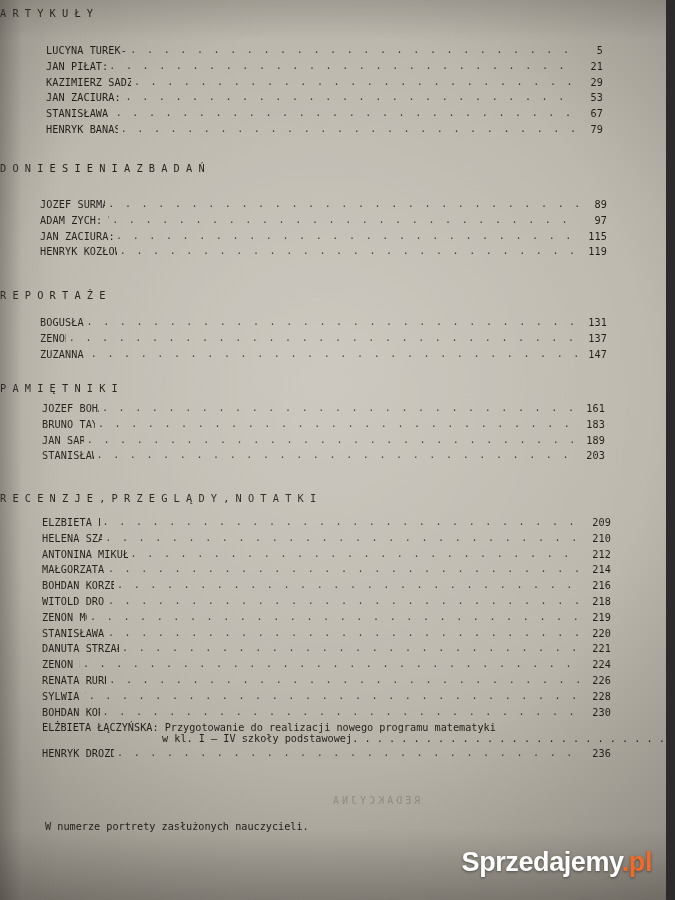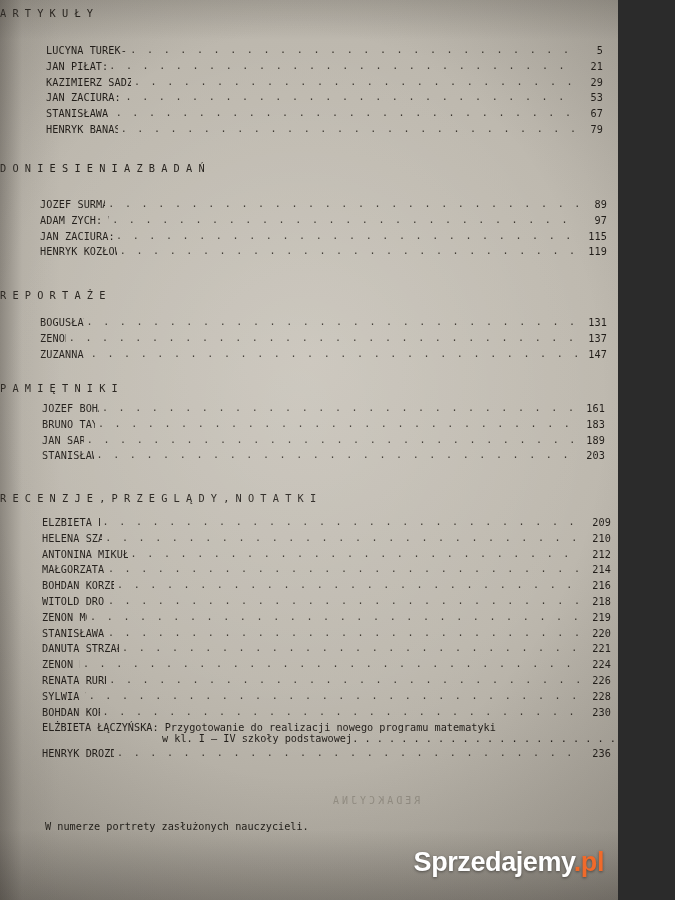--- a/index.html
+++ b/index.html
@@ -8,21 +8,21 @@
     background: #2b2b2b;
   }
   body {
     width: 675px;
     height: 900px;
     overflow: hidden;
     font-family: "DejaVu Sans Mono", monospace;
   }
   #page {
     position: relative;
-    width: 618px;
+    width: 666px;
     height: 900px;
     background: #b9b4aa;
     background-image:
       radial-gradient(ellipse 120% 80% at 50% 40%, #c8c3b9 0%, #bdb8ae 45%, #a9a49a 80%, #908b82 100%);
     overflow: hidden;
   }
   
   #page:before {
     content: "";
     position: absolute;

